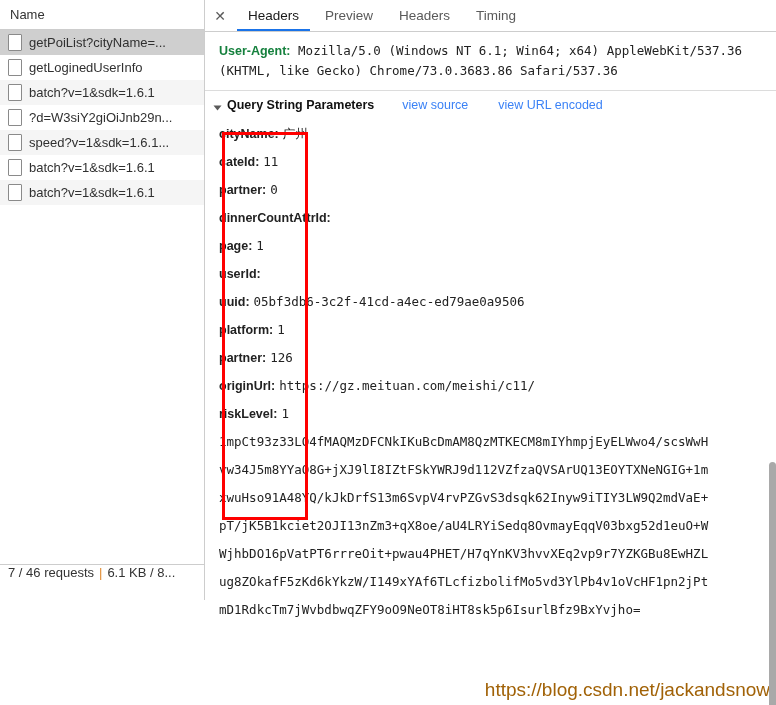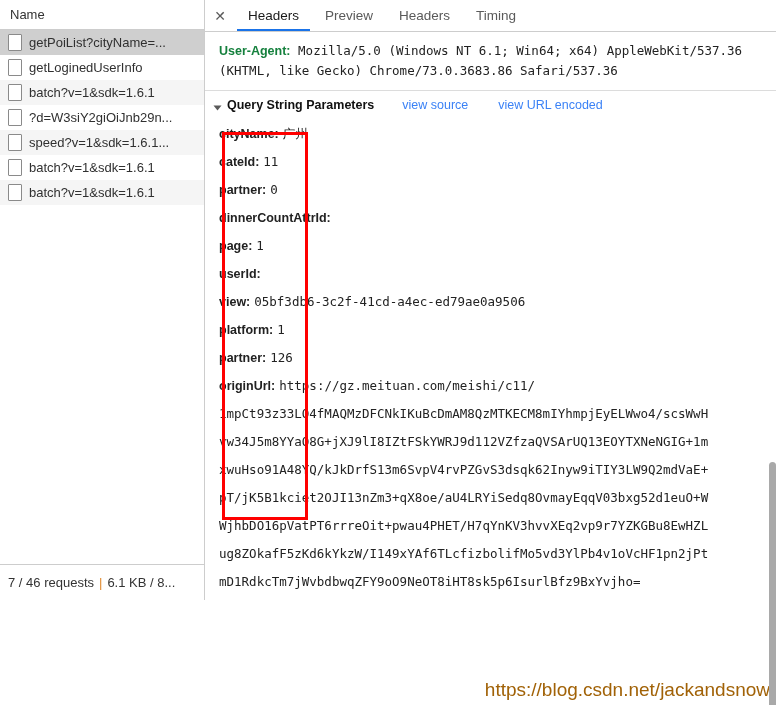--- a/index.html
+++ b/index.html
@@ -67,21 +67,21 @@
   }
   .req-name{
     overflow:hidden;
     text-overflow:ellipsis;
     white-space:nowrap;
   }
   .status-bar{
     height:36px;
     border-top:1px solid #cdcdcd;
     display:flex;
-    align-items:center;
+    align-items:flex-start;
     padding-left:8px;
     font-size:13px;
     color:#333;
     box-sizing:border-box;
     background:#fff;
   }
   .sep{ color:#e08a2e; margin:0 5px; }
 
   
   .detail{
@@ -329,30 +329,33 @@
         <div class="param-row">
           <span class="param-key">dinnerCountAttrId:</span><span class="param-val"></span>
         </div>
         <div class="param-row">
           <span class="param-key">page:</span><span class="param-val">1</span>
         </div>
         <div class="param-row">
           <span class="param-key">userId:</span><span class="param-val"></span>
         </div>
         <div class="param-row">
-          <span class="param-key">view:</span><span class="param-val">05bf3db6-3c2f-41cd-a4ec-ed79ae0a9506</span>
+          <span class="param-key">uuid:</span><span class="param-val">05bf3db6-3c2f-41cd-a4ec-ed79ae0a9506</span>
         </div>
         <div class="param-row">
           <span class="param-key">platform:</span><span class="param-val">1</span>
         </div>
         <div class="param-row">
           <span class="param-key">partner:</span><span class="param-val">126</span>
         </div>
         <div class="param-row">
           <span class="param-key">originUrl:</span><span class="param-val">https://gz.meituan.com/meishi/c11/</span>
+        </div>
+        <div class="param-row">
+          <span class="param-key">riskLevel:</span><span class="param-val">1</span>
         </div>
 
       </div>
 
       <div class="token-lines"><span>1mpCt93z33LO4fMAQMzDFCNkIKuBcDmAM8QzMTKECM8mIYhmpjEyELWwo4/scsWwH</span>
 <span>vw34J5m8YYaQ8G+jXJ9lI8IZtFSkYWRJ9d112VZfzaQVSArUQ13EOYTXNeNGIG+1m</span>
 <span>xwuHso91A48YQ/kJkDrfS13m6SvpV4rvPZGvS3dsqk62Inyw9iTIY3LW9Q2mdVaE+</span>
 <span>pT/jK5B1kciet2OJI13nZm3+qX8oe/aU4LRYiSedq8OvmayEqqV03bxg52d1euO+W</span>
 <span>WjhbDO16pVatPT6rrreOit+pwau4PHET/H7qYnKV3hvvXEq2vp9r7YZKGBu8EwHZL</span>
 <span>ug8ZOkafF5zKd6kYkzW/I149xYAf6TLcfizbolifMo5vd3YlPb4v1oVcHF1pn2jPt</span>

